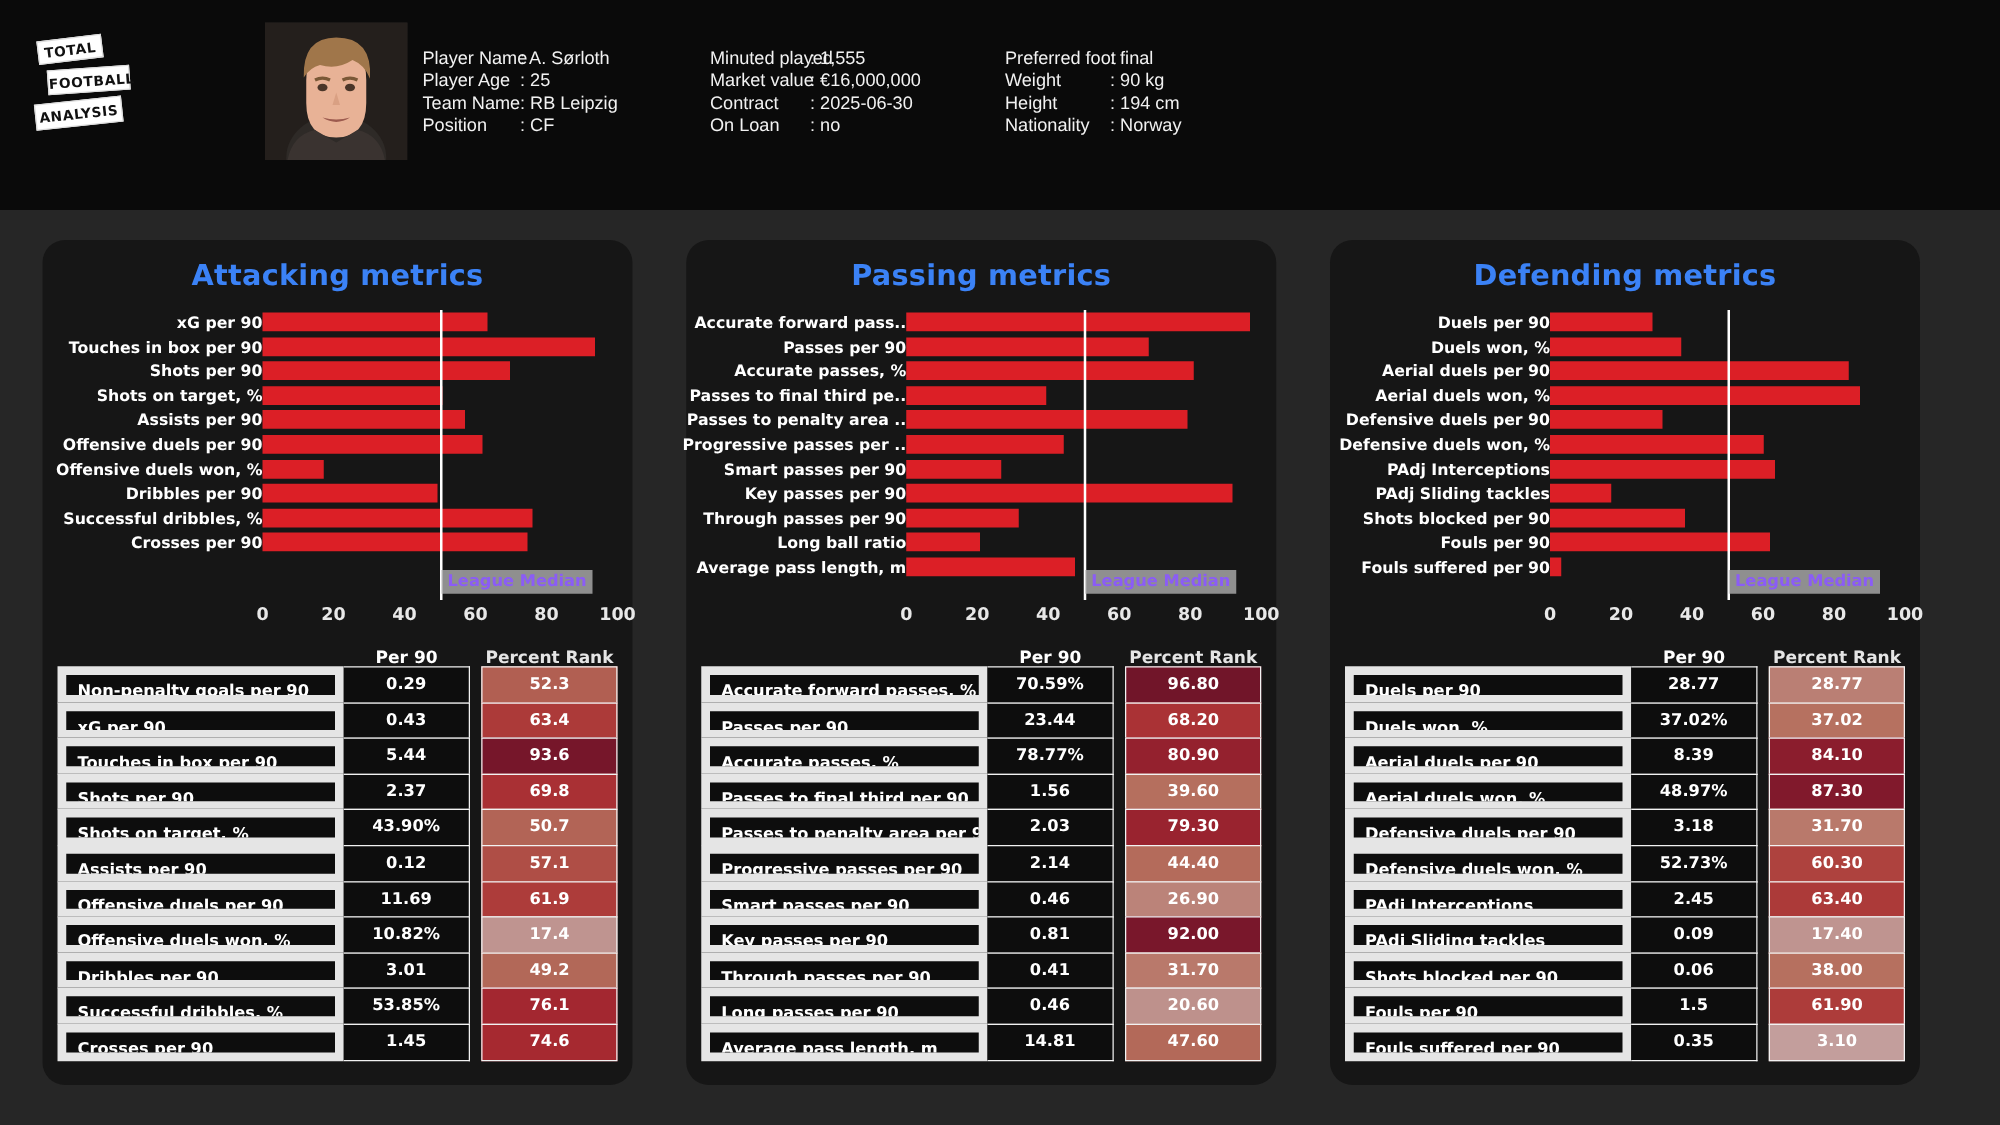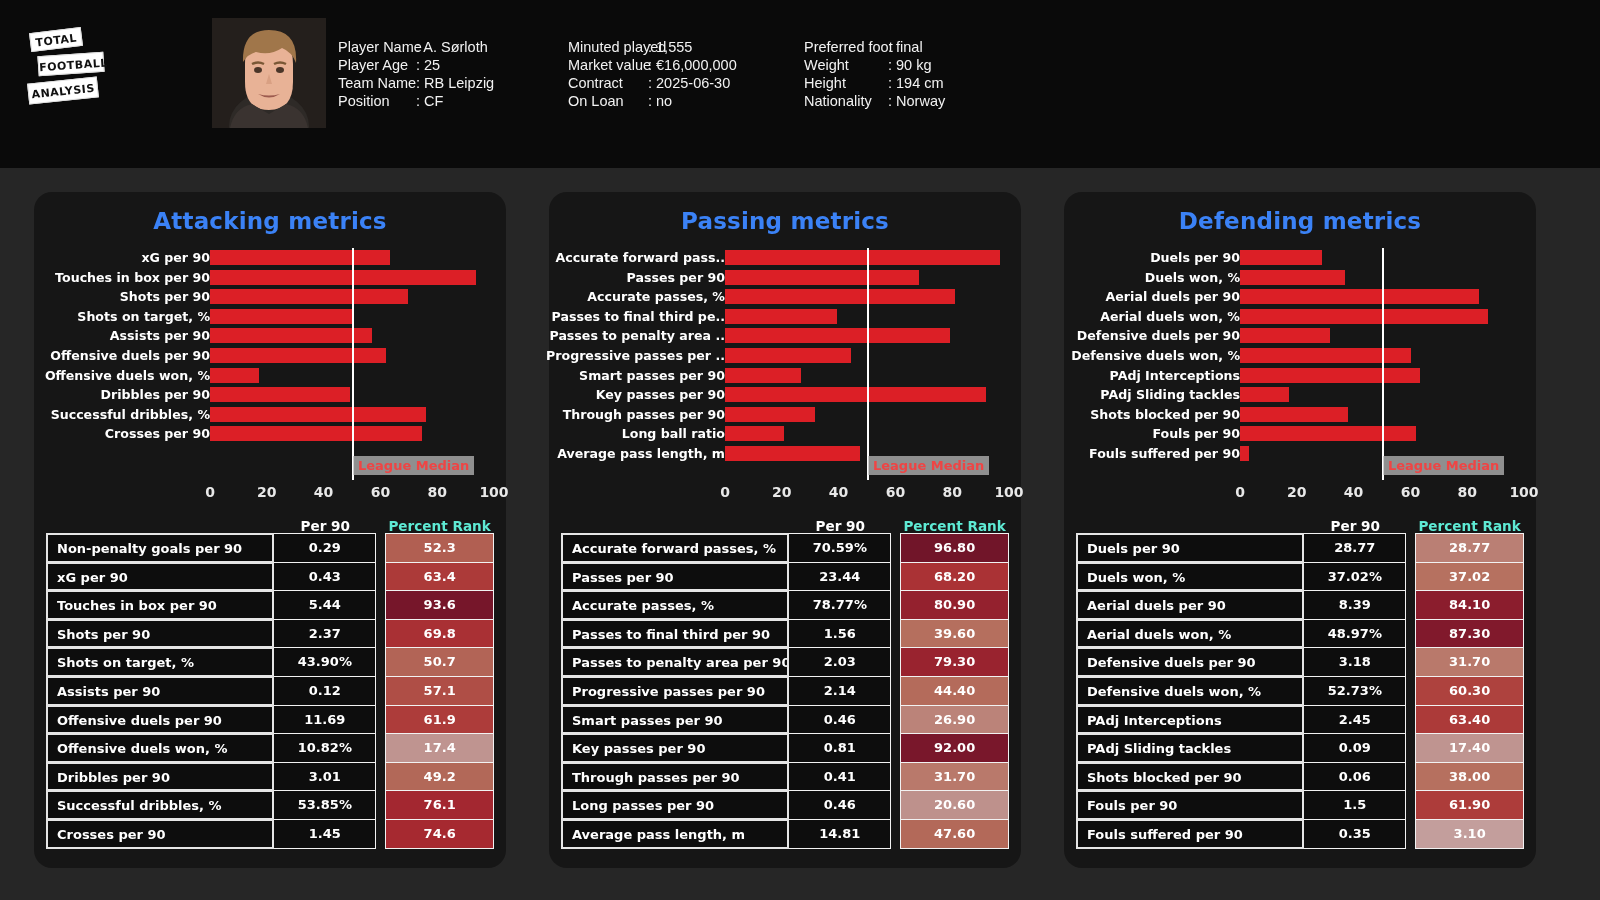--- a/index.html
+++ b/index.html
@@ -73,39 +73,39 @@
     font-family: "DejaVu Sans", sans-serif; font-weight: 600;
   }
   .barwrap { position: absolute; left: 176px; top: 2px; width: 284px; height: 15px; }
   .bar { height: 15px; background: #dc1f26; }
   .medianline {
     position: absolute; left: 176px; top: 0px; width: 2px; height: 232px;
     background: #ffffff;
   }
   .medianlabel {
     position: absolute; top: 208px; height: 19px; line-height: 19px;
-    background: rgba(190,190,190,.72); color: #ef4444;
+    background: rgba(190,190,190,.72); color: #8b5cf6;
     font-size: 13px; padding: 0 5px; white-space: nowrap;
     font-family: "DejaVu Sans", sans-serif; font-weight: 600;
   }
   .axis { position: absolute; left: 176px; top: 236px; width: 284px; height: 20px; }
   .tick {
     position: absolute; top: 0; transform: translateX(-50%);
     color: #e8e8e8; font-size: 14px; font-family: "DejaVu Sans", sans-serif; font-weight: 600;
   }
 
   
   .tablewrap { position: absolute; left: 12px; top: 312px; width: 448px; }
   .thead { display: flex; height: 30px; align-items: flex-end; }
   .th-name { width: 233px; }
   .th-per90 { width: 104px; text-align: center; color: #ffffff; font-size: 13.6px; font-weight: 700; font-family: "DejaVu Sans", sans-serif; }
-  .th-rank  { width: 111px; text-align: center; color: #5eead4; font-size: 13.6px; font-weight: 700; font-family: "DejaVu Sans", sans-serif; margin-left: 9px; }
+  .th-rank  { width: 111px; text-align: center; color: #e5e5e5; font-size: 13.6px; font-weight: 700; font-family: "DejaVu Sans", sans-serif; margin-left: 9px; }
   .trow { display: flex; height: 29.6px; margin-top: -1px; }
   .td-name {
-    width: 233px; border: 2px solid #e5e5e5; background: #0d0d0d;
+    width: 233px; border: 7px solid #e5e5e5; background: #0d0d0d;
     color: #ffffff; font-size: 13px; line-height: 27.6px; padding-left: 9px;
     white-space: nowrap; overflow: hidden;
     font-family: "DejaVu Sans", sans-serif; font-weight: 600;
   }
   .td-per90 {
     width: 104px; border: 1px solid #f2f2f2; border-left: none; background: #0d0d0d;
     color: #ffffff; font-size: 13px; line-height: 27.6px; text-align: center;
     font-family: "DejaVu Sans", sans-serif; font-weight: 600;
   }
   .td-rank {

